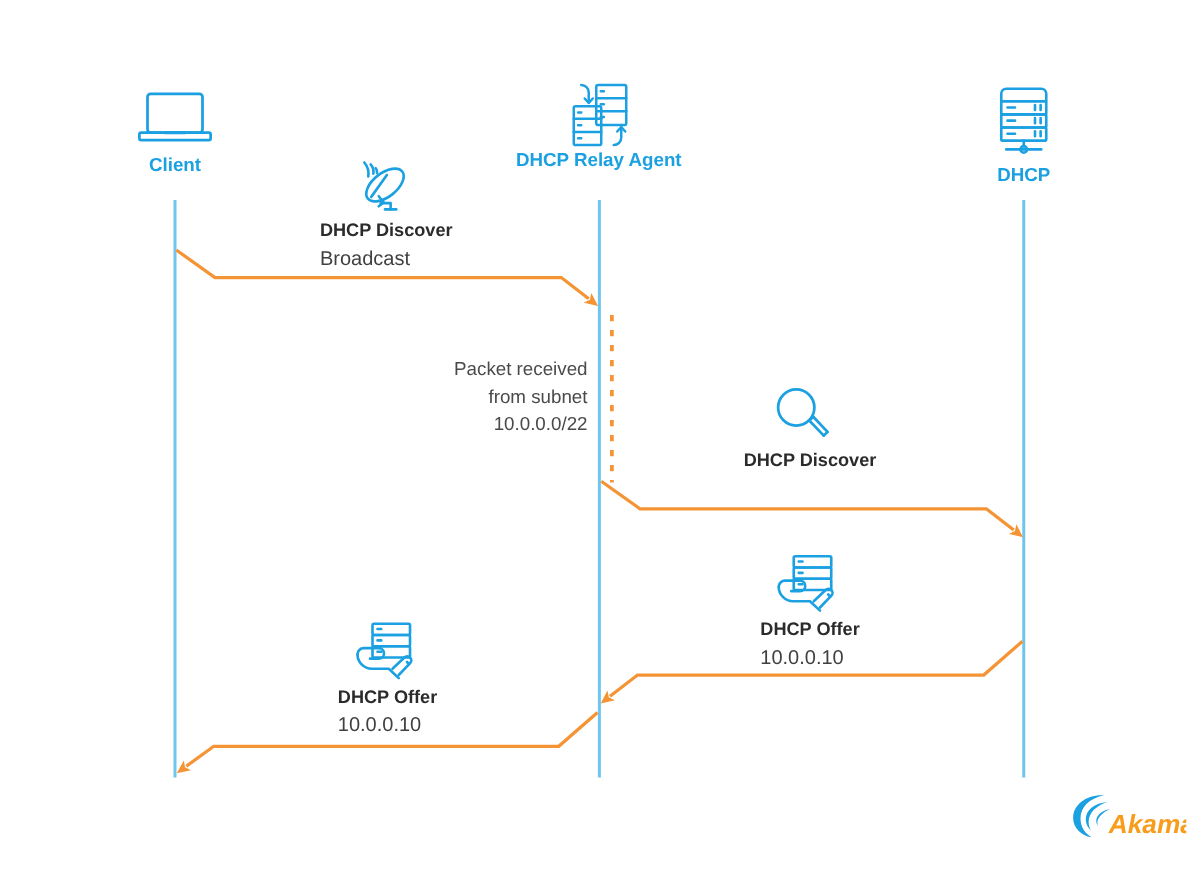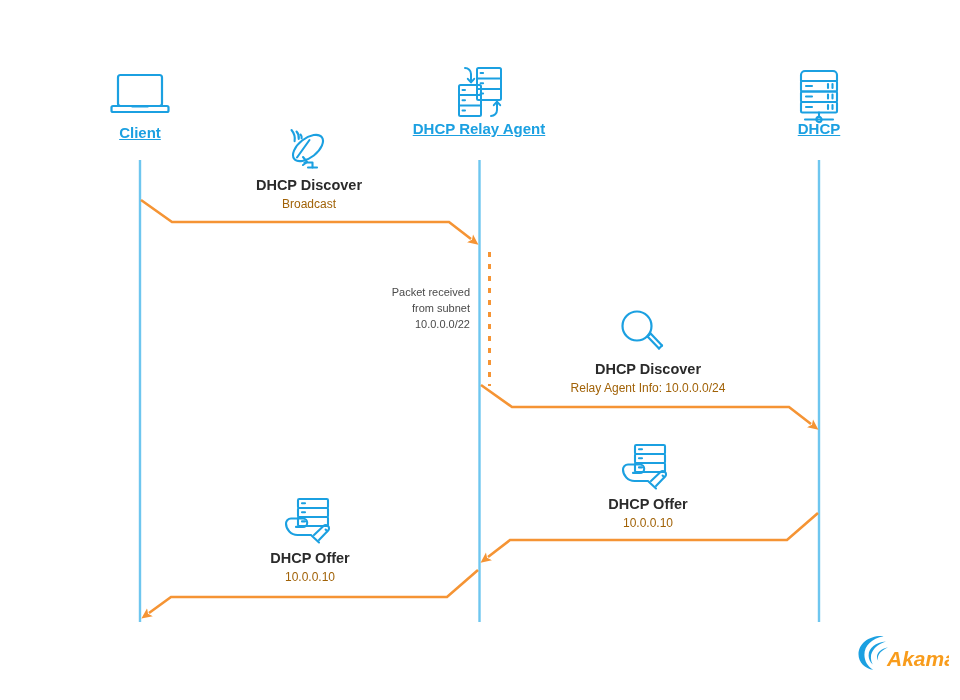--- a/index.html
+++ b/index.html
@@ -6,51 +6,50 @@
   body{
     width:960px;height:700px;
     background:#ffffff;
     font-family:"Liberation Sans","DejaVu Sans",sans-serif;
     overflow:hidden;
     position:relative;
   }
   #stage{position:absolute;left:0;top:0;width:960px;height:700px;}
   #diagram{position:absolute;left:0;top:0;}
 
-  .lbl{position:absolute;text-decoration:underline;}
+  .lbl{position:absolute;}
   .actor-label{
     color:#1ba0e1;
     font-size:15px;
     font-weight:bold;
     text-align:center;
     white-space:nowrap;
     transform:translateX(-50%);
   }
   .msg{
     position:absolute;
-    text-align:center;
     white-space:nowrap;
     transform:translateX(-50%);
     line-height:1.45;
   }
   .msg-title{
     color:#2b2b2b;
     font-size:14.5px;
     font-weight:bold;
   }
   .msg-sub{
-    color:#a16207;
-    font-size:12px;
+    color:#404040;
+    font-size:16px;
     font-weight:normal;
   }
   .note{
     position:absolute;
     text-align:right;
     color:#4a4a4a;
-    font-size:11px;
+    font-size:15px;
     line-height:1.45;
     white-space:nowrap;
     transform:translateX(-100%);
   }
   #akamai-logo{position:absolute;line-height:0;}
 </style>
 </head>
 <body>
 
 <div id="stage">
@@ -170,36 +169,35 @@
       <path d="M4,14 l9.5,-9 a3.2,3.2 0 0 1 4.6,4.5 l-9.1,9.5"></path>
       <path d="M15.6,8.6 l1.6,1.6"></path>
     </g>
 
   </svg>
 
   <div class="lbl actor-label" style="left:140px;top:124px;">Client</div>
 
   <div class="lbl actor-label" style="left:479px;top:120px;">DHCP Relay Agent</div>
 
-  <div class="lbl actor-label" style="left:819px;top:120px;">DHCP</div>
+  <div class="lbl actor-label" style="left:819px;top:132px;">DHCP</div>
 
   <div class="msg" style="left:309px;top:175px;">
     <div class="msg-title">DHCP Discover</div>
     <div class="msg-sub">Broadcast</div>
   </div>
 
   <div class="note" style="left:470px;top:285px;">
     <div>Packet received</div>
     <div>from subnet</div>
     <div>10.0.0.0/22</div>
   </div>
 
   <div class="msg" style="left:648px;top:359px;">
     <div class="msg-title">DHCP Discover</div>
-    <div class="msg-sub">Relay Agent Info: 10.0.0.0/24</div>
   </div>
 
   <div class="msg" style="left:648px;top:494px;">
     <div class="msg-title">DHCP Offer</div>
     <div class="msg-sub">10.0.0.10</div>
   </div>
 
   <div class="msg" style="left:310px;top:548px;">
     <div class="msg-title">DHCP Offer</div>
     <div class="msg-sub">10.0.0.10</div>

